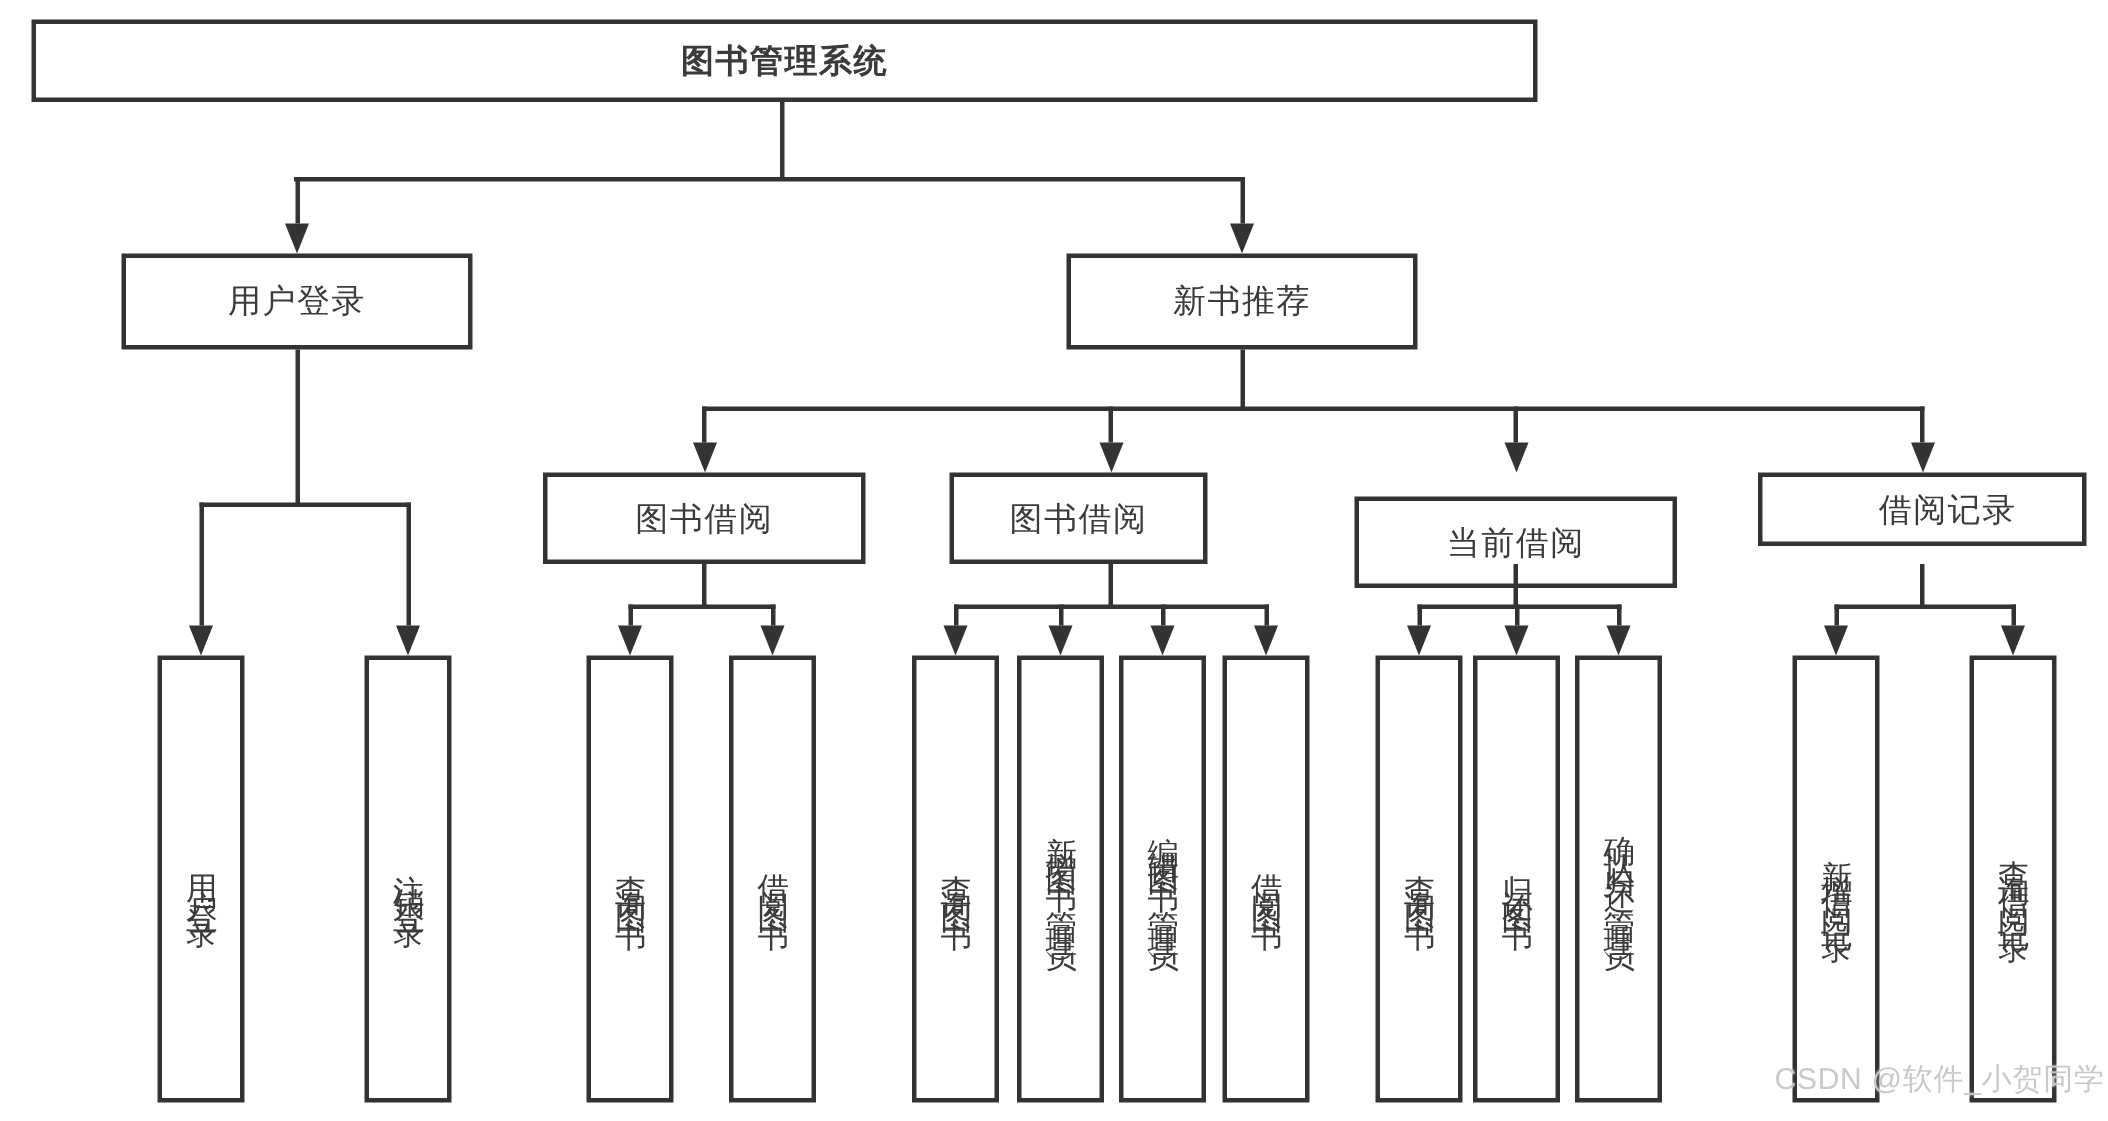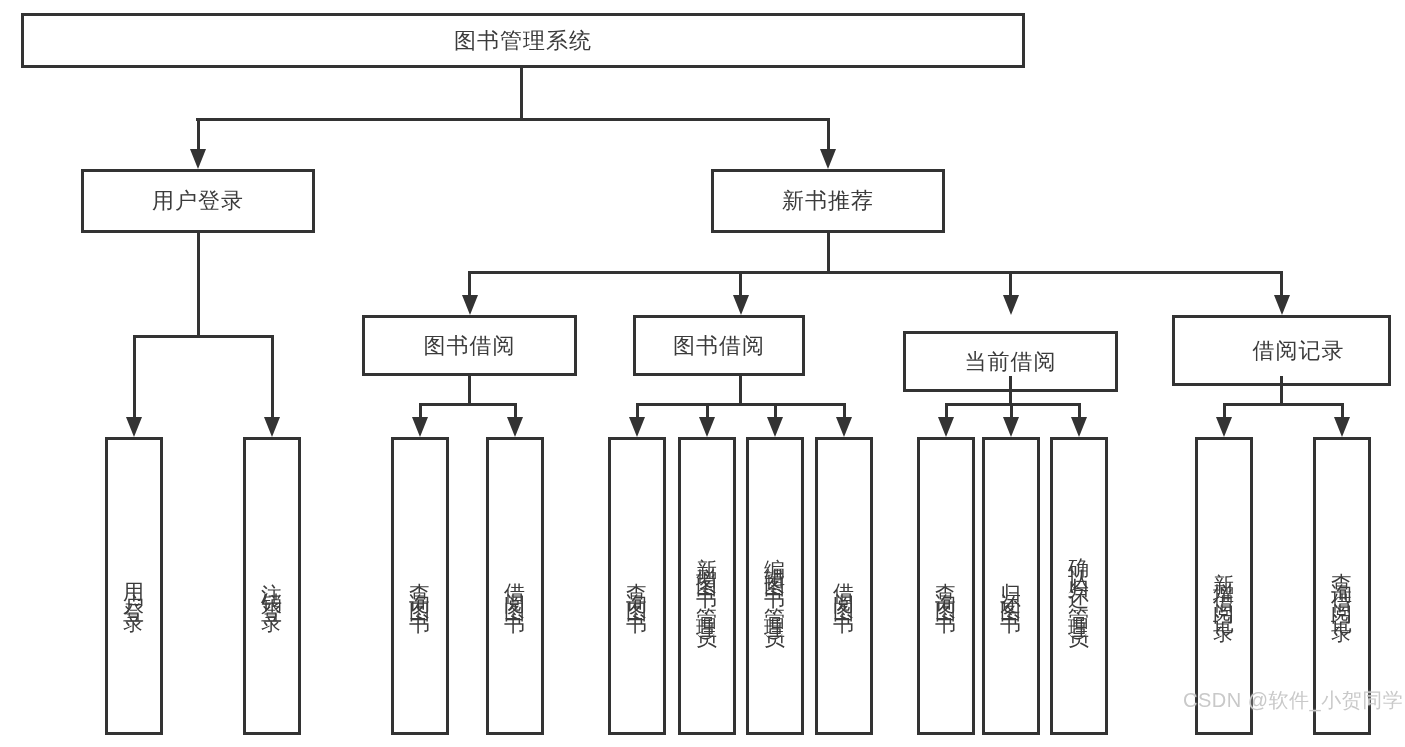--- a/index.html
+++ b/index.html
@@ -67,35 +67,35 @@
     top: 100%;
     width: 0; height: 0;
     border: 8px solid transparent;
     border-bottom: 0;
     border-top: 20px solid var(--line);
   }
 
   .watermark {
     position: absolute;
     left: 1183px;
-    top: 687px;
+    top: 706px;
     font-size: 20px;
     color: var(--watermark);
     letter-spacing: 0.5px;
     white-space: nowrap;
     z-index: 10;
     text-shadow: 0 0 2px rgba(255,255,255,0.8);
   }
 </style>
 </head>
 <body>
 
 <div class="diagram">
 
-  <div class="hbox" style="left:21px; top:13px; width:1004px; height:55px;">
+  <div class="hbox" style="left:21px; top:13px; width:1004px; height:55px;font-weight:bold;">
     <span class="hlabel">图书管理系统</span>
   </div>
 
   <div class="vline" style="left:520px; top:68px; height:50px;"></div>
   <div class="hline" style="left:196px; top:118px; width:634px;"></div>
   <div class="ar" style="left:196.5px; top:118px; height:31px;"></div>
   <div class="ar" style="left:826.5px; top:118px; height:31px;"></div>
 
   <div class="hbox" style="left:81px; top:169px; width:234px; height:64px;">
     <span class="hlabel">用户登录</span>
@@ -118,21 +118,21 @@
 
   <div class="hbox" style="left:362px; top:315px; width:215px; height:61px;">
     <span class="hlabel">图书借阅</span>
   </div>
   <div class="hbox" style="left:633px; top:315px; width:172px; height:61px;">
     <span class="hlabel">图书借阅</span>
   </div>
   <div class="hbox" style="left:903px; top:331px; width:215px; height:61px;text-align:center;">
     <span class="hlabel">当前借阅</span>
   </div>
-  <div class="hbox" style="left:1172px; top:315px; width:219px; height:71px;padding-left:34px;">
+  <div class="hbox" style="left:1172px; top:315px; width:219px; height:49px;padding-left:34px;">
     <span class="hlabel">借阅记录</span>
   </div>
 
   <div class="vline" style="left:468px; top:376px; height:30px;"></div>
   <div class="hline" style="left:418.5px; top:403px; width:98px;"></div>
   <div class="ar" style="left:418.5px; top:403px; height:14px;"></div>
   <div class="ar" style="left:513.5px; top:403px; height:14px;"></div>
 
   <div class="vline" style="left:739px; top:376px; height:30px;"></div>
   <div class="hline" style="left:635.5px; top:403px; width:210px;"></div>

